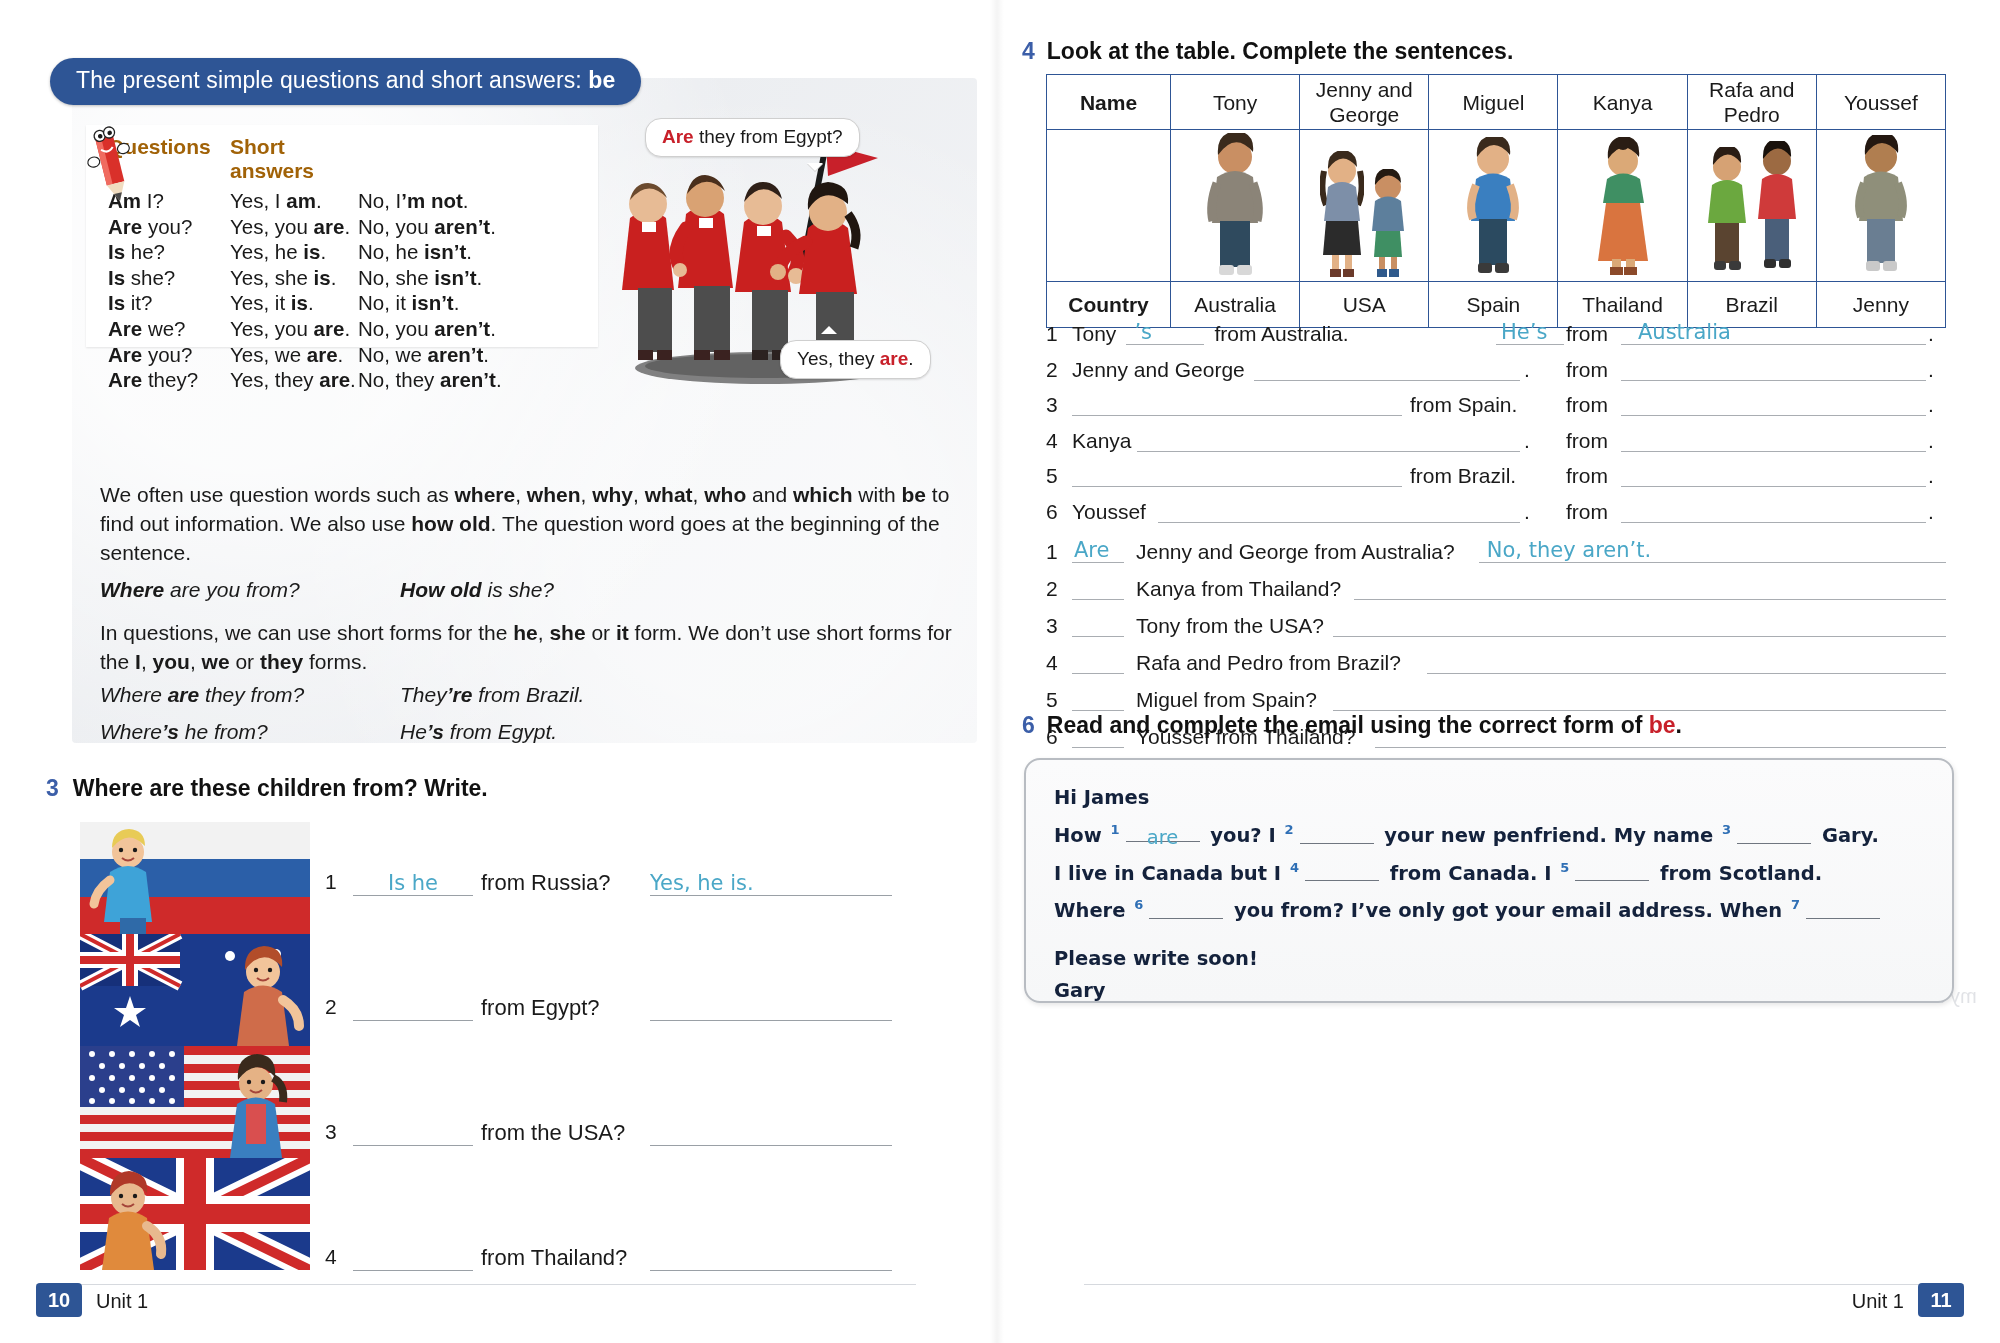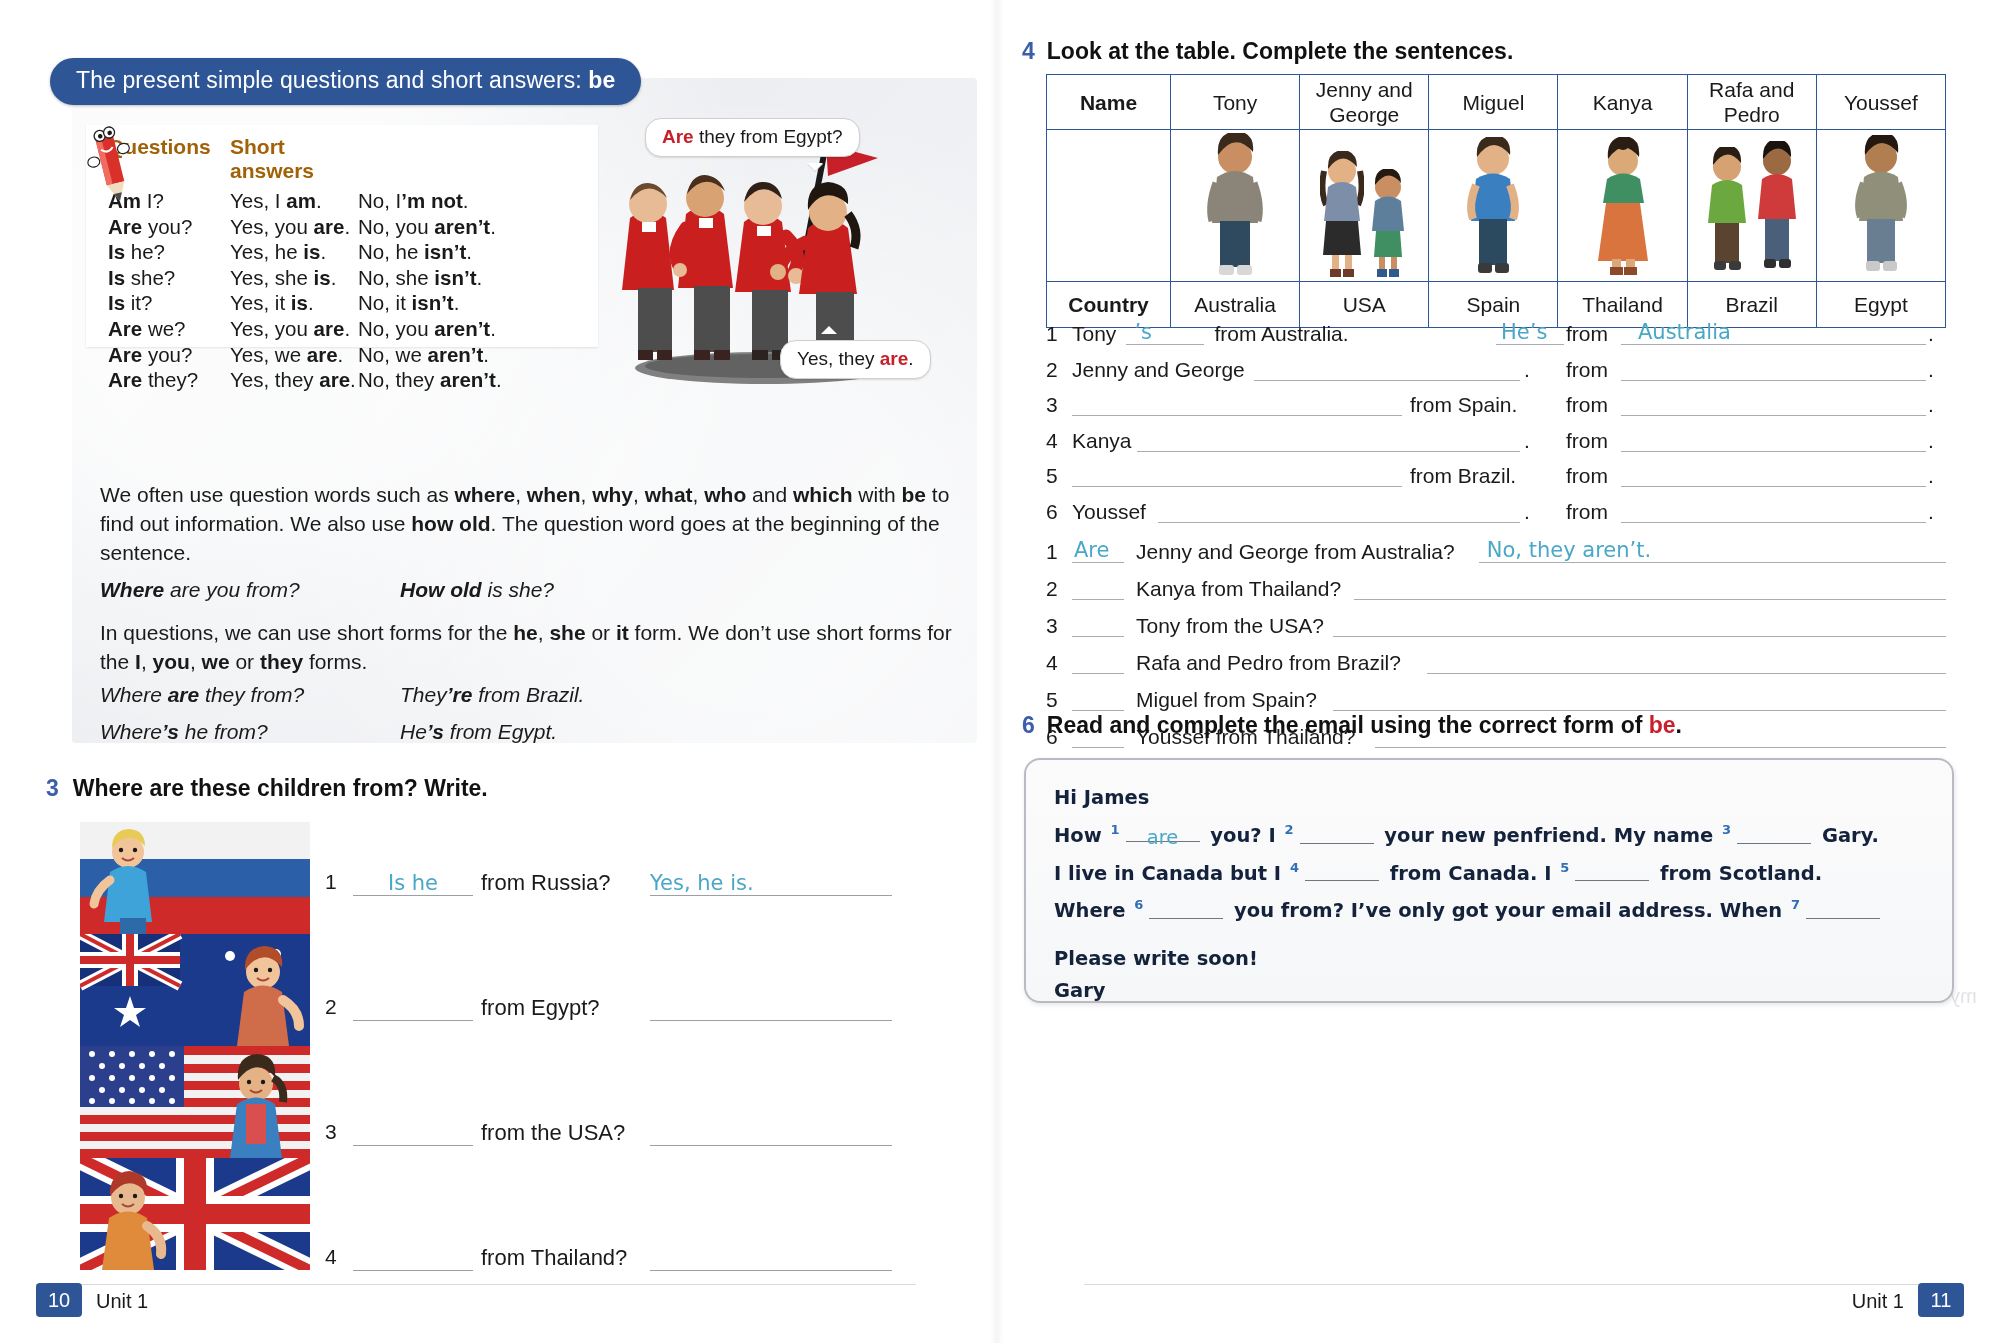--- a/index.html
+++ b/index.html
@@ -189,21 +189,21 @@
     position:absolute; color:#c9ccd2; font-size: 20px;
     transform: scaleX(-1); opacity:.55; pointer-events:none; white-space:nowrap;
     font-family:"Liberation Sans", sans-serif;
   }
 
   
   .pagenum {
     position:absolute; bottom: 26px; width: 46px; height: 34px;
     background:#2e5595; color:#fff; border-radius: 4px;
     display:flex; align-items:center; justify-content:center;
-    font-size: 20px; font-weight:normal;
+    font-size: 20px; font-weight:bold;
   }
   #left-pagenum { left: 36px; }
   #right-pagenum { right: 36px; }
   .unitlabel { position:absolute; bottom: 30px; font-size: 20px; color:#1a1a1a; }
   #left-unit { left: 96px; }
   #right-unit { right: 96px; }
   .footrule { position:absolute; bottom: 58px; height:1px; background:#d6d9de; }
   #left-rule { left: 36px; width: 880px; }
   #right-rule { right: 36px; width: 880px; }
 </style>
@@ -662,21 +662,21 @@
           </div>
         </td>
       </tr>
       <tr>
         <td class="ctry lbl col0">Country</td>
         <td class="ctry">Australia</td>
         <td class="ctry">USA</td>
         <td class="ctry">Spain</td>
         <td class="ctry">Thailand</td>
         <td class="ctry">Brazil</td>
-        <td class="ctry">Egypt</td>
+        <td class="ctry">Jenny</td>
       </tr>
     </tbody>
       </table>
 
     <div class="ex4-rows" id="ex4-rows">
         <div class="ex4-row">
           <span class="n">1</span>
           <span class="nm">Tony</span>
           <span class="b-a" style="left:80.4px;width:78px"></span>
           <span class="hw-a" style="left:88.4px">’s</span>

